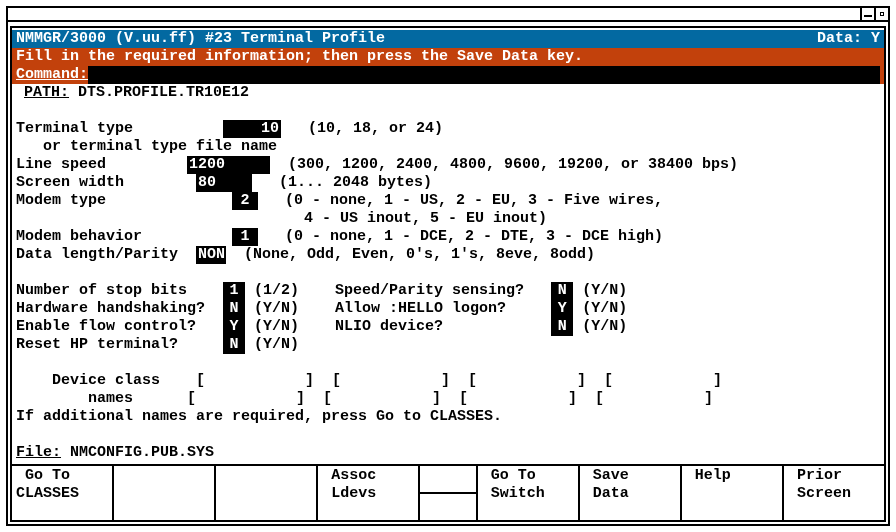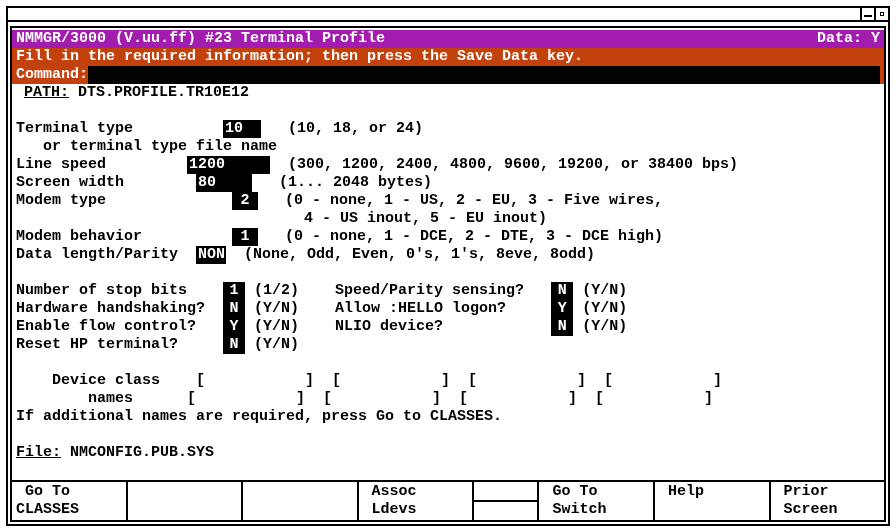--- a/index.html
+++ b/index.html
@@ -35,33 +35,33 @@
     position: absolute;
     left: 2px; right: 2px; top: 18px;
     bottom: 2px;
     border: 2px solid #000;
     background: #fff;
     padding: 2px 0 0 0;
     font-weight: bold;
   }
 
   .hdr {
-    background: #a21caf;
+    background: #0369a1;
     color: #fff;
     padding: 0 4px;
     display: flex;
     justify-content: space-between;
   }
   .hdr-line {
     background: #c2410c;
     color: #fff;
     padding: 0 4px;
   }
   .cmd-line { display:flex; }
-  .cmd-lbl { }
+  .cmd-lbl { text-decoration: underline; }
   .cmd-input { flex:1; background:#000; color:#fff; border:none; font: inherit; }
 
   .path-line { padding: 0 4px; }
   .path-lbl { text-decoration: underline; margin-left: 8px; }
 
   .content { padding: 0 4px; }
   .row { white-space: pre; }
   .u { text-decoration: underline; }
 
   .field {
@@ -71,21 +71,21 @@
     text-align: left;
     padding: 0 2px;
     vertical-align: baseline;
   }
 
   .file-line { padding: 0 4px; }
 
   .softkeys {
     position: absolute;
     left: 0; right: 0; bottom: 0;
-    height: 40px;
+    height: 56px;
     border-top: 2px solid #000;
     display: flex;
   }
   .sk {
     flex: 1;
     border-right: 2px solid #000;
     padding: 1px 4px;
     white-space: pre;
     display: flex;
     flex-direction: column;
@@ -128,21 +128,21 @@
 
     <div class="path-line">
       <span class="path-lbl">PATH:</span>
       <span>  </span>
       <span>DTS.PROFILE.TR10E12</span>
     </div>
 
     <div class="content">
       <div class="row">&nbsp;</div>
 
-      <div class="row"><span>Terminal type</span>          <span class="field" style="width:38px;text-align:left">10</span>   <span>(10, 18, or 24)</span></div>
+      <div class="row"><span>Terminal type</span>          <span class="field" style="width:58px;text-align:right">10</span>   <span>(10, 18, or 24)</span></div>
 
       <div class="row">   <span>or terminal type file name</span> <span class="field" style="width:300px"></span></div>
 
       <div class="row"><span>Line speed</span>         <span class="field" style="width:83px">1200</span>  <span>(300, 1200, 2400, 4800, 9600, 19200, or 38400 bps)</span></div>
 
       <div class="row"><span>Screen width</span>        <span class="field" style="width:56px">80</span>   <span>(1... 2048 bytes)</span></div>
 
       <div class="row"><span>Modem type</span>              <span class="field" style="width:26px;text-align:center">2</span>   <span>(0 - none, 1 - US, 2 - EU, 3 - Five wires,</span></div>
       <div class="row">                               <span> 4 - US inout, 5 - EU inout)</span></div>
 
@@ -180,18 +180,19 @@
     <div class="softkeys">
       <div class="sk"><span> Go To</span><span>CLASSES</span></div>
       <div class="sk"><span></span><span></span></div>
       <div class="sk"><span></span><span></span></div>
       <div class="sk"><span> Assoc</span><span> Ldevs</span></div>
       <div class="sk-gap">
           <div></div>
           <div></div>
         </div>
       <div class="sk"><span> Go To</span><span> Switch</span></div>
+      <div class="sk"><span> Save</span><span> Data</span></div>
       <div class="sk"><span> Help</span><span></span></div>
       <div class="sk"><span> Prior</span><span> Screen</span></div>
     </div>
 
   </div>
 </div>
 
 </body></html>

